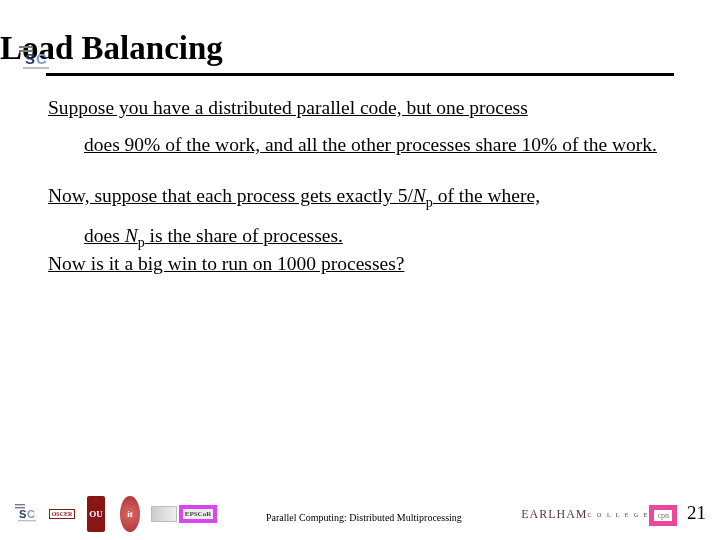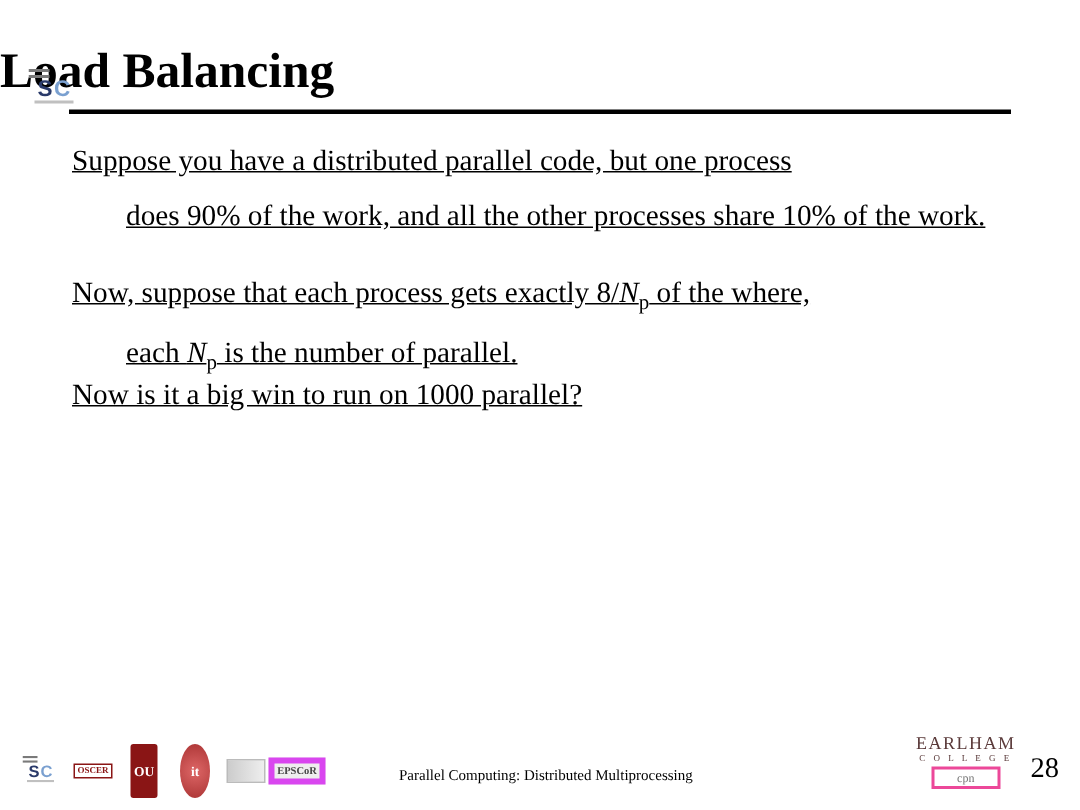--- a/index.html
+++ b/index.html
@@ -128,39 +128,39 @@
   .footer-right {
     position: absolute;
     right: 14px;
     bottom: 6px;
     display:flex;
     align-items:flex-end;
     gap:10px;
   }
   .earlham {
     display:flex;
-    flex-direction:column;
+    flex-direction:row;
     align-items:center;
   }
   .earlham-name {
     font-family: Georgia, serif;
     font-size:12px;
     letter-spacing:1px;
     color:#5a3a3a;
   }
   .earlham-sub {
     font-size:6px;
     letter-spacing:2px;
     color:#5a3a3a;
   }
   .cpn {
     font-size:8px;
     color:#777;
-    border:2px solid #ec4899;
-    padding:1px 15px;
+    border:5px solid #ec4899;
+    padding:1px 3px;
     margin-top:2px;
   }
   .page-num {
     font-size: 19px;
     color:#000;
     padding-bottom:2px;
   }
 </style>
 </head>
 <body>
@@ -181,26 +181,26 @@
     <div class="rule"></div>
   </div>
 
   <div class="content">
     <div class="para">
       <span class="line1">Suppose you have a distributed parallel code, but one process</span>
       <span class="indent">does 90% of the work, and all the other processes share 10% of the work.</span>
     </div>
     <div class="para">
       <span class="line1">
-        <span>Now, suppose that each process gets exactly 8/</span><span class="sub">N</span><span class="subscript">p</span><span> of the where,</span>
+        <span>Now, suppose that each process gets exactly 5/</span><span class="sub">N</span><span class="subscript">p</span><span> of the where,</span>
       </span>
       <span class="indent">
-        <span>each </span><span class="sub">N</span><span class="subscript">p</span><span> is the number of parallel.</span>
+        <span>does </span><span class="sub">N</span><span class="subscript">p</span><span> is the share of processes.</span>
       </span>
-      <span class="line1">Now is it a big win to run on 1000 parallel?</span>
+      <span class="line1">Now is it a big win to run on 1000 processes?</span>
     </div>
   </div>
 
   <div class="footer">
     <div class="footer-logos">
       <div class="mini-logo">
         <svg width="26" height="22" viewBox="0 0 26 22">
           <rect x="0" y="1" width="10" height="1.4" fill="#7a7a7a"></rect>
           <rect x="0" y="4" width="10" height="1.4" fill="#7a7a7a"></rect>
           <text x="4" y="15" font-family="Arial" font-size="11" font-weight="bold" fill="#2a3a6a">S</text>
@@ -226,16 +226,16 @@
     </div>
     <div class="footer-text">
       <div>Parallel Computing: Distributed Multiprocessing</div>
     </div>
     <div class="footer-right">
       <div class="earlham">
         <div class="earlham-name">EARLHAM</div>
         <div class="earlham-sub">C O L L E G E</div>
         <div class="cpn">cpn</div>
       </div>
-      <div class="page-num">28</div>
+      <div class="page-num">21</div>
     </div>
   </div>
 </div>
 
 </body></html>

